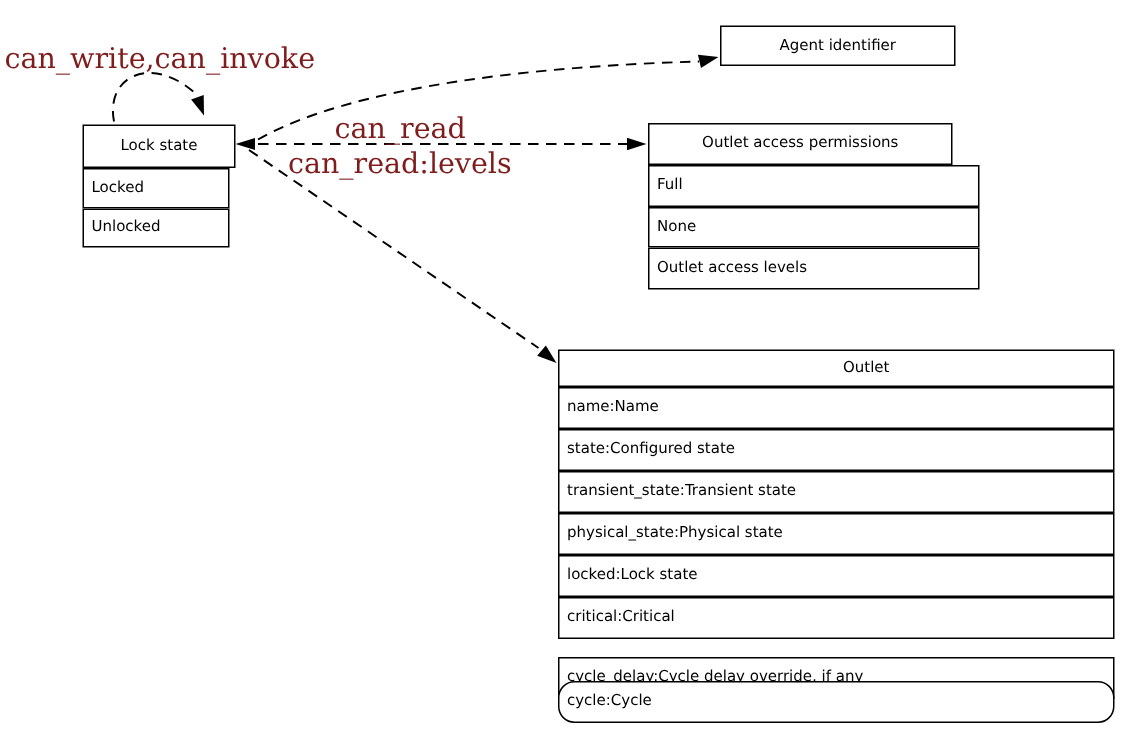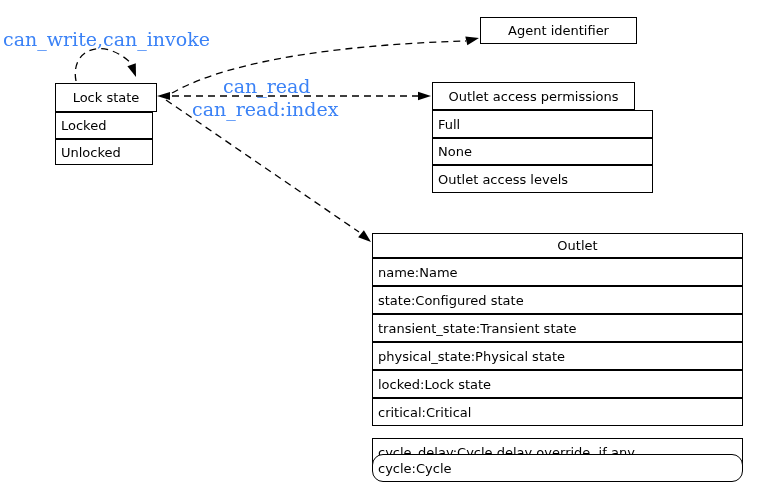--- a/index.html
+++ b/index.html
@@ -23,38 +23,38 @@
     width: 759px;
     height: 493px;
   }
   .cell {
     position: absolute;
     box-sizing: border-box;
     border: 1px solid #000000;
     background: #ffffff;
     display: flex;
     align-items: center;
-    font-size: 13px;
+    font-size: 10px;
     line-height: 1;
     white-space: nowrap;
     overflow: hidden;
   }
   .cell.hdr {
     justify-content: center;
   }
   .cell.row {
     padding-left: 5px;
   }
   .edge-label {
     position: absolute;
     font-family: "DejaVu Serif", "Liberation Serif", serif;
     font-size: 19px;
     line-height: 1;
     white-space: nowrap;
-    color: #3b82f6;
+    color: #7f1d1d;
     text-align: center;
   }
 </style>
 </head>
 <body>
 
 <div class="canvas">
 
   <svg class="edges-svg" viewBox="0 0 759 493" xmlns="http://www.w3.org/2000/svg">
     <g stroke="#000000" stroke-width="1.3" fill="none" stroke-dasharray="7,5">
@@ -67,21 +67,21 @@
       <polygon points="136,77 127.4,66.3 135.8,63.3"></polygon>
       <polygon points="157,96 170,92 170,100"></polygon>
       <polygon points="479,38 467.3,45.3 465.3,36.5"></polygon>
       <polygon points="431,96 418,91.8 418,100.2"></polygon>
       <polygon points="371,242 358.1,237.2 363.9,230.3"></polygon>
     </g>
   </svg>
 
   <div class="edge-label" style="left:3px; top:30px;">can_write,can_invoke</div>
   <div class="edge-label" style="left:223px; top:77px;">can_read</div>
-  <div class="edge-label" style="left:192px; top:100px;">can_read:index</div>
+  <div class="edge-label" style="left:192px; top:100px;">can_read:levels</div>
 
   <div>
     <div class="cell hdr" style="left:55px; top:83px; width:102px; height:29px;">Lock state</div>
     <div class="cell row" style="left:55px; top:112px; width:98px; height:27px;">Locked</div>
     <div class="cell row" style="left:55px; top:139px; width:98px; height:26px;">Unlocked</div>
   </div>
 
   <div>
     <div class="cell hdr" style="left:480px; top:17px; width:157px; height:27px;">Agent identifier</div>
   </div>

